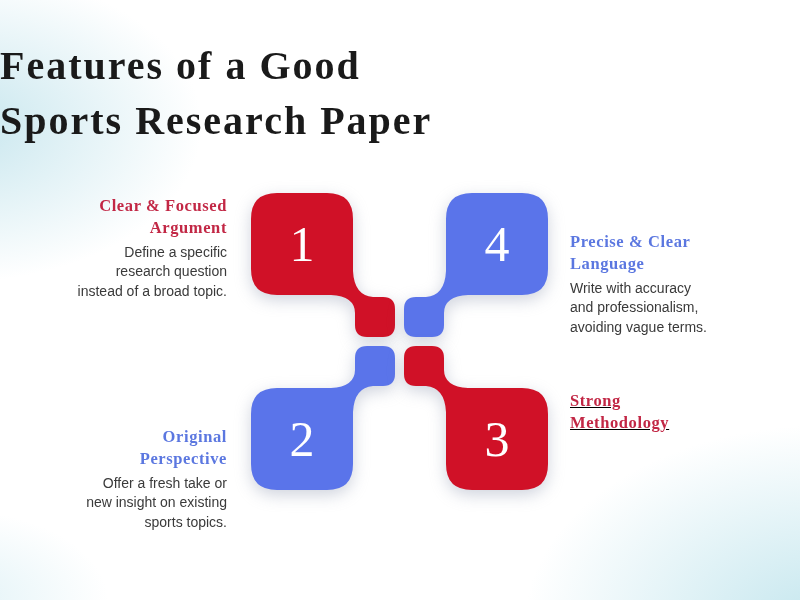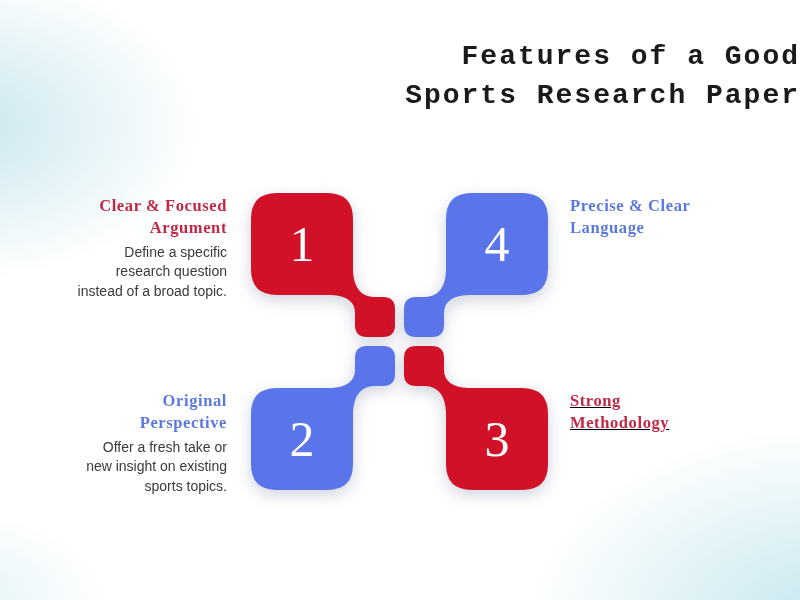--- a/index.html
+++ b/index.html
@@ -14,24 +14,24 @@
       radial-gradient(42% 36% at -5% 21%,  rgba(190,226,235,0.85), rgba(190,226,235,0) 72%),
       radial-gradient(52% 46% at 103% 104%, rgba(186,226,235,0.85), rgba(186,226,235,0) 72%),
       radial-gradient(26% 20% at -6% 100%, rgba(200,232,240,0.55), rgba(200,232,240,0) 75%),
       #ffffff;
   }
 
   .title {
     position: absolute;
     top: 38px; left: 0; right: 0;
     margin: 0;
-    text-align: right;
-    font-family: Liberation Mono, monospace;
+    text-align: left;
+    font-family: Liberation Serif, serif;
     font-weight: 600;
-    font-size: 28px;
+    font-size: 40px;
     line-height: 1.38;
     letter-spacing: 2px;
     color: var(--title-text, #1a1a1a);
     white-space: pre-line;
   }
 
   .motif { position: absolute; top: 0; left: 0; }
   .qwrap { filter: drop-shadow(0px 5px 8px rgba(130,140,165,0.38)); }
   .fill-red  { fill: var(--square-red,  #d01127); }
   .fill-blue { fill: var(--square-blue, #5a74ea); }
@@ -57,21 +57,21 @@
 
   .heading {
     font-family: "Liberation Serif", serif;
     font-weight: 700;
     font-size: 16.5px;
     line-height: 1.36;
     letter-spacing: 0.6px;
     white-space: pre-line;
   }
   .heading.red  { color: var(--heading-red,  #c22745); }
-  .heading.blue { color: var(--heading-blue, #5b77e0); }
+  .heading.blue { color: var(--heading-blue, #5b77e0); margin-top: 36px; }
 
   .desc {
     margin-top: 3px;
     font-size: 14px;
     line-height: 1.38;
     color: var(--body-text, #3a3a3a);
     white-space: pre-line;
   }
 </style>
 </head>
@@ -126,15 +126,18 @@
   </div>
 
   <div class="block br">
     <div class="heading red">Strong
 Methodology</div>
   </div>
 
   <div class="block tr">
     <div class="heading blue">Precise &amp; Clear
 Language</div>
+    <div class="desc">Write with accuracy
+and professionalism,
+avoiding vague terms.</div>
   </div>
 
 </div>
 
 </body></html>

